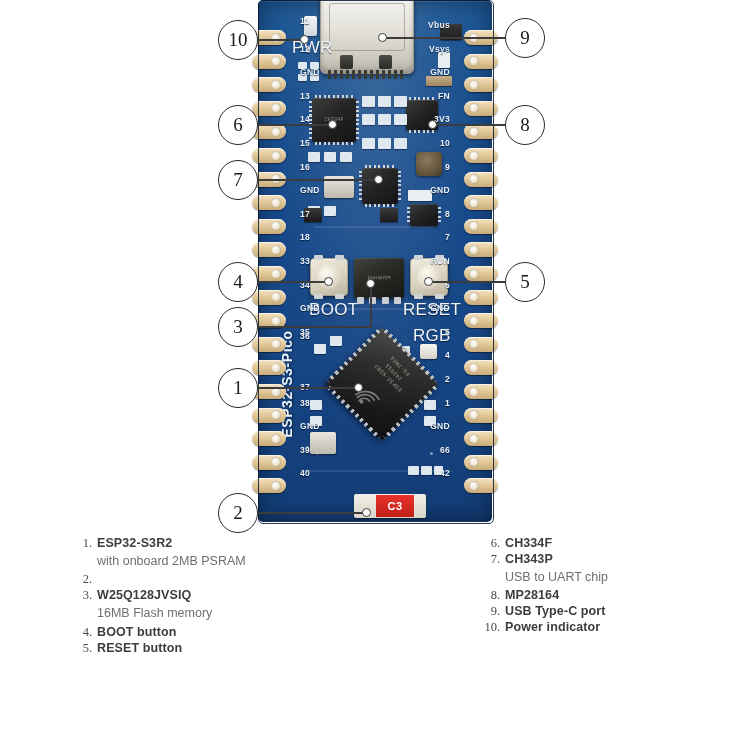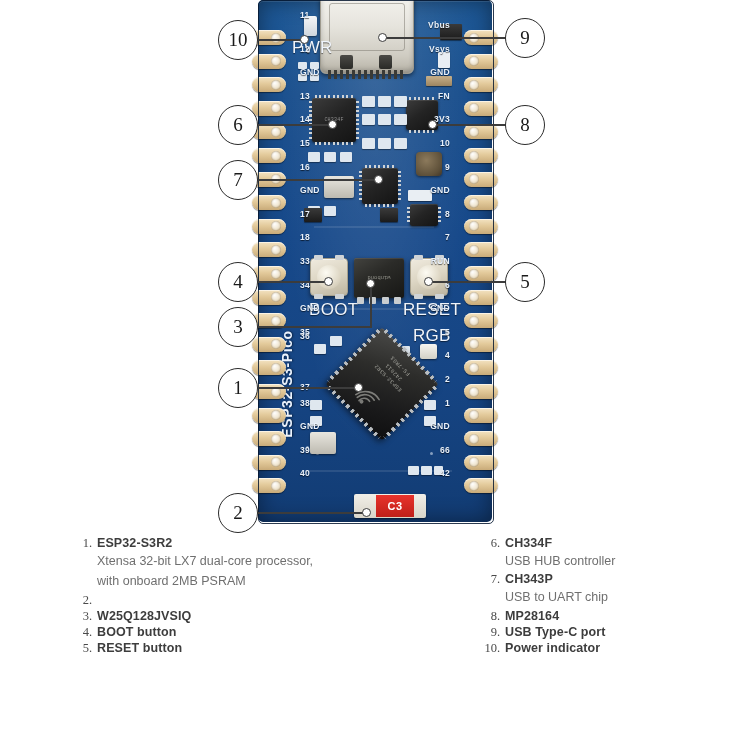--- a/index.html
+++ b/index.html
@@ -488,21 +488,21 @@
           <div class="hole"></div>
         </div>
         <div class="pad" style="top: 430.8px;">
           <div class="hole"></div>
         </div>
         <div class="pad" style="top: 454.4px;">
           <div class="hole"></div>
         </div>
       </div>
     <div id="lblL">
-        <div class="pinlbl l" style="top: 10px;">11</div>
+        <div class="pinlbl l" style="top: 16px;">11</div>
         <div class="pinlbl l" style="top: 43.6px;">12</div>
         <div class="pinlbl l" style="top: 67.2px;">GND</div>
         <div class="pinlbl l" style="top: 90.8px;">13</div>
         <div class="pinlbl l" style="top: 114.4px;">14</div>
         <div class="pinlbl l" style="top: 138px;">15</div>
         <div class="pinlbl l" style="top: 161.6px;">16</div>
         <div class="pinlbl l" style="top: 185.2px;">GND</div>
         <div class="pinlbl l" style="top: 208.8px;">17</div>
         <div class="pinlbl l" style="top: 232.4px;">18</div>
         <div class="pinlbl l" style="top: 256px;">33</div>
@@ -583,54 +583,53 @@
   <div class="lead" style="left:258px;top:512px;width:108px;"></div>
   <div class="dot" style="left:362px;top:508px;"></div>
 
   <div class="legend">
     <div class="col left" id="legendLeft">
         <div class="item">
           <div class="row">
             <span class="num">1.</span>
             <span class="ttl">ESP32-S3R2</span>
           </div>
-          <div class="desc">Xtensa 32-bit LX7 dual-core processor,</div>
           <div class="desc">with onboard 2MB PSRAM</div>
         </div>
         <div class="item">
           <div class="row">
             <span class="num">2.</span>
           </div>
         </div>
         <div class="item">
           <div class="row">
             <span class="num">3.</span>
             <span class="ttl">W25Q128JVSIQ</span>
           </div>
+          <div class="desc">16MB Flash memory</div>
         </div>
         <div class="item">
           <div class="row">
             <span class="num">4.</span>
             <span class="ttl">BOOT button</span>
           </div>
         </div>
         <div class="item">
           <div class="row">
             <span class="num">5.</span>
             <span class="ttl">RESET button</span>
           </div>
         </div>
       </div>
     <div class="col right" id="legendRight">
         <div class="item">
           <div class="row">
             <span class="num">6.</span>
             <span class="ttl">CH334F</span>
           </div>
-          <div class="desc">USB HUB controller</div>
         </div>
         <div class="item">
           <div class="row">
             <span class="num">7.</span>
             <span class="ttl">CH343P</span>
           </div>
           <div class="desc">USB to UART chip</div>
         </div>
         <div class="item">
           <div class="row">

